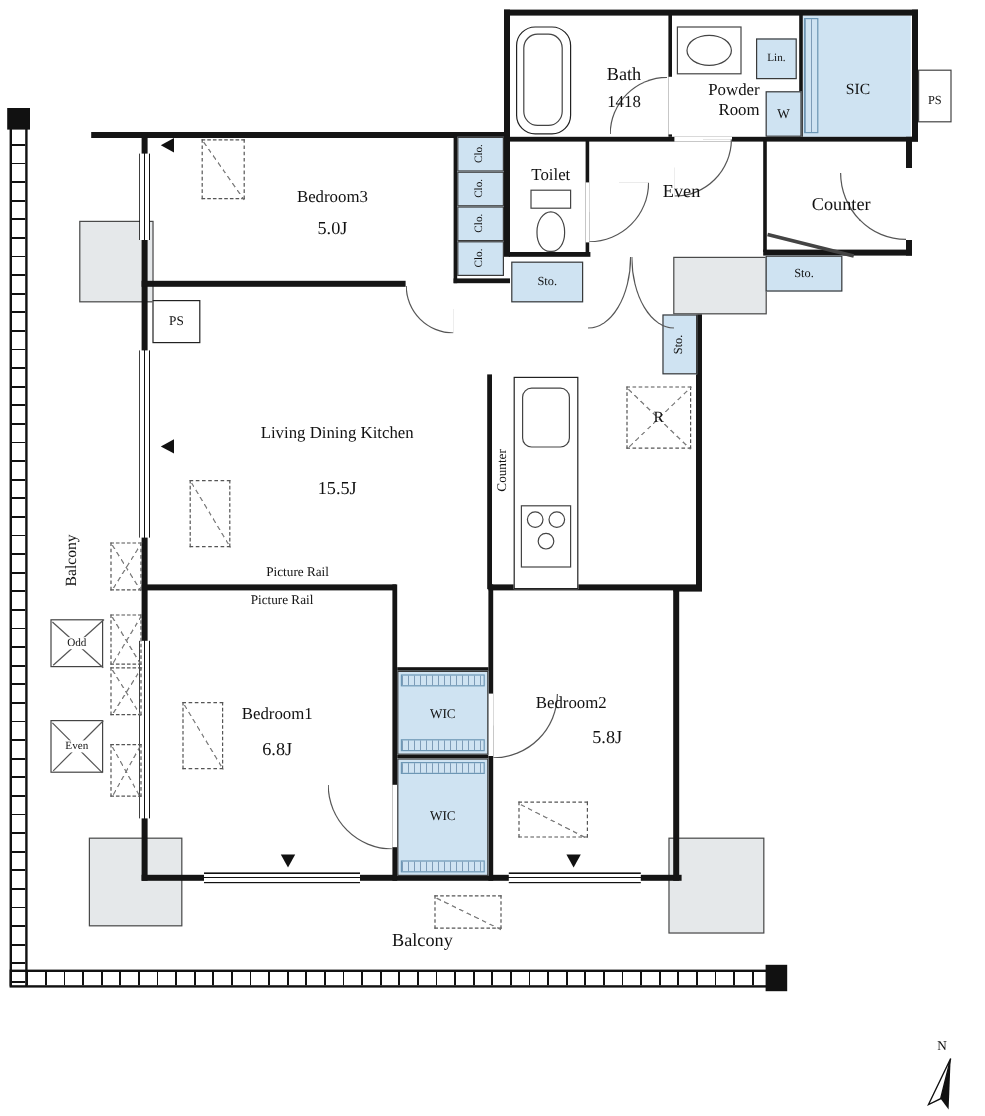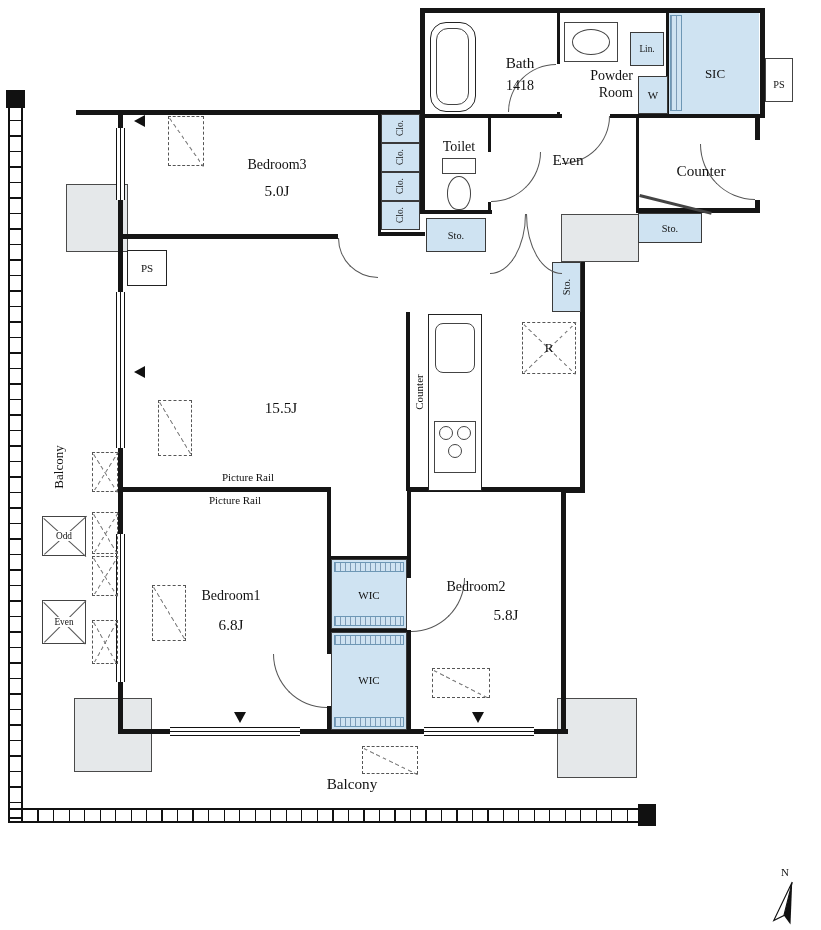--- a/index.html
+++ b/index.html
@@ -205,20 +205,21 @@
   <div class="cl f10" style="left:456px;top:235px">Sto.</div>
   <div class="cl f10" style="left:670px;top:228px">Sto.</div>
   <div class="vl f10" style="left:566px;top:287px">Sto.</div>
   <div class="vl f9" style="left:400px;top:128px">Clo.</div>
   <div class="vl f9" style="left:400px;top:157px">Clo.</div>
   <div class="vl f9" style="left:400px;top:186px">Clo.</div>
   <div class="vl f9" style="left:400px;top:215px">Clo.</div>
   <div class="cl f17" style="left:277px;top:165px">Bedroom3</div>
   <div class="cl f15" style="left:277px;top:191px">5.0J</div>
   <div class="cl f11" style="left:147px;top:268px">PS</div>
+  <div class="cl f17" style="left:281px;top:362px">Living Dining Kitchen</div>
   <div class="cl f15" style="left:281px;top:408px">15.5J</div>
   <div class="vl f11" style="left:419px;top:392px">Counter</div>
   <div class="cl f13" style="left:549px;top:348px">R</div>
   <div class="vl f13" style="left:59px;top:467px">Balcony</div>
   <div class="cl f9 tag" style="left:64px;top:536px">Odd</div>
   <div class="cl f9 tag" style="left:64px;top:622px">Even</div>
   <div class="cl f11" style="left:248px;top:477px">Picture Rail</div>
   <div class="cl f11" style="left:235px;top:500px">Picture Rail</div>
   <div class="cl f17" style="left:231px;top:596px">Bedroom1</div>
   <div class="cl f15" style="left:231px;top:625px">6.8J</div>

